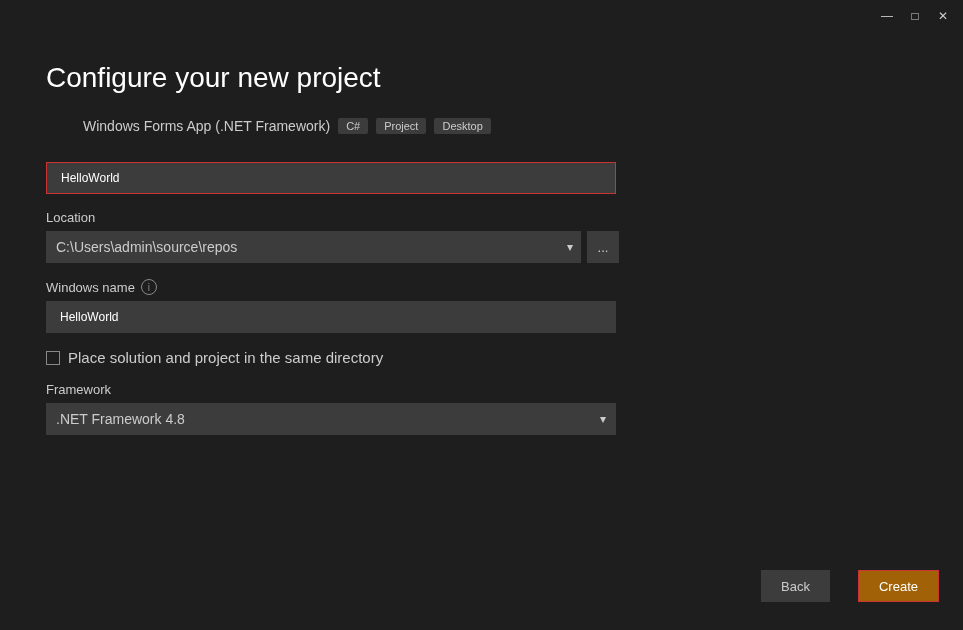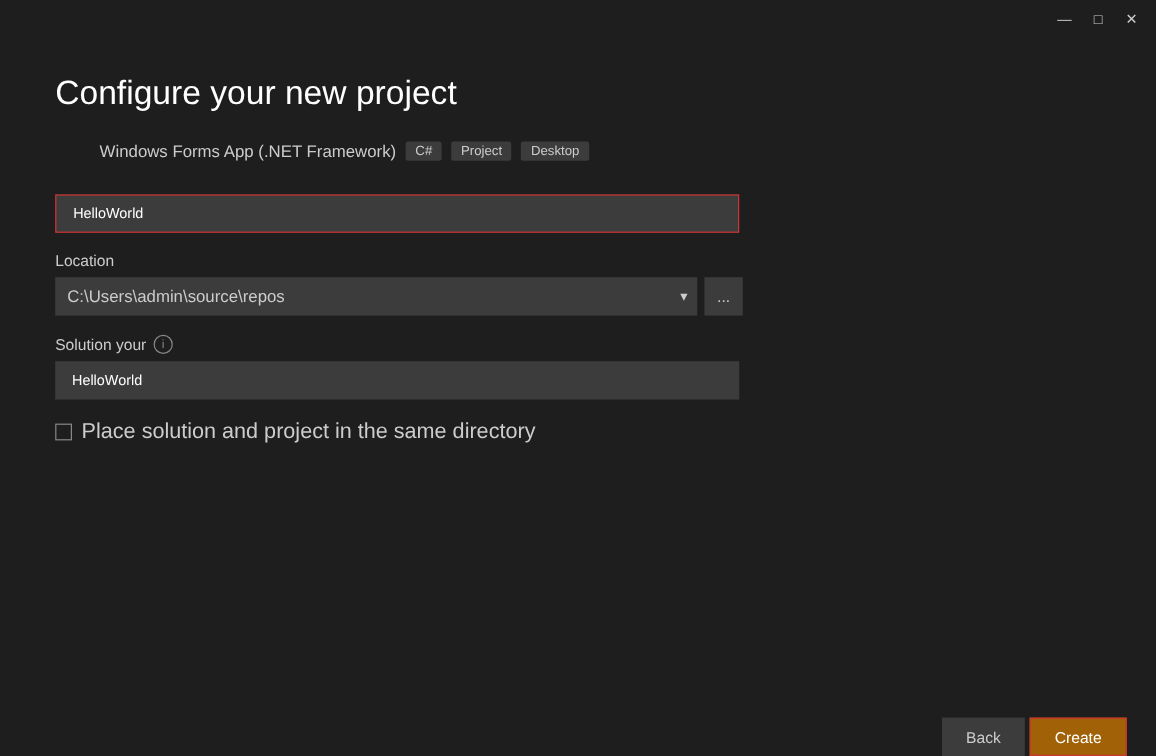--- a/index.html
+++ b/index.html
@@ -170,21 +170,21 @@
       width: 14px;
       height: 14px;
       border: 1px solid #888;
       background-color: transparent;
       cursor: pointer;
       appearance: none;
       -webkit-appearance: none;
     }
 
     .checkbox-label {
-      font-size: 18px;
+      font-size: 15px;
       color: #cccccc;
       cursor: pointer;
     }
 
     .framework-select-wrapper {
       position: relative;
       width: 570px;
     }
 
     .framework-select-wrapper::after {
@@ -212,24 +212,24 @@
       cursor: pointer;
     }
 
     .bottom-bar {
       position: absolute;
       bottom: 0;
       left: 0;
       right: 0;
       height: 60px;
       display: flex;
-      align-items: flex-end;
+      align-items: flex-start;
       justify-content: flex-end;
       padding: 0 24px;
-      gap: 4px;
+      gap: 28px;
     }
 
     .btn {
       height: 32px;
       padding: 0 20px;
       font-size: 13px;
       cursor: pointer;
       border: none;
       outline: none;
     }
@@ -280,30 +280,42 @@
         <select class="location-input">
           <option>C:\Users\admin\source\repos</option>
         </select>
       </div>
       <button class="browse-btn">...</button>
     </div>
   </div>
 
   <div class="form-section">
     <div class="form-label">
-      <span>Solution your</span>
+      <span>Windows name</span>
       <span class="info-icon">i</span>
     </div>
     <input type="text" class="form-input" value="HelloWorld" style="">
   </div>
 
   <div class="checkbox-row">
     <input type="checkbox" class="checkbox" style="">
     <label class="checkbox-label">Place solution and project in the same directory</label>
   </div>
 
+  <div class="form-section">
+    <div class="form-label">Framework</div>
+    <div class="framework-select-wrapper">
+      <select class="framework-select">
+        <option>.NET Framework 4.8</option>
+        <option>.NET Framework 4.7.2</option>
+        <option>.NET Framework 4.7.1</option>
+        <option>.NET Framework 4.7</option>
+        <option>.NET Framework 4.6.2</option>
+      </select>
+    </div>
+  </div>
 
 </div>
 
 <div class="bottom-bar">
   <button class="btn btn-back">Back</button>
   <button class="btn btn-create">Create</button>
 </div>
 
 </body></html>

